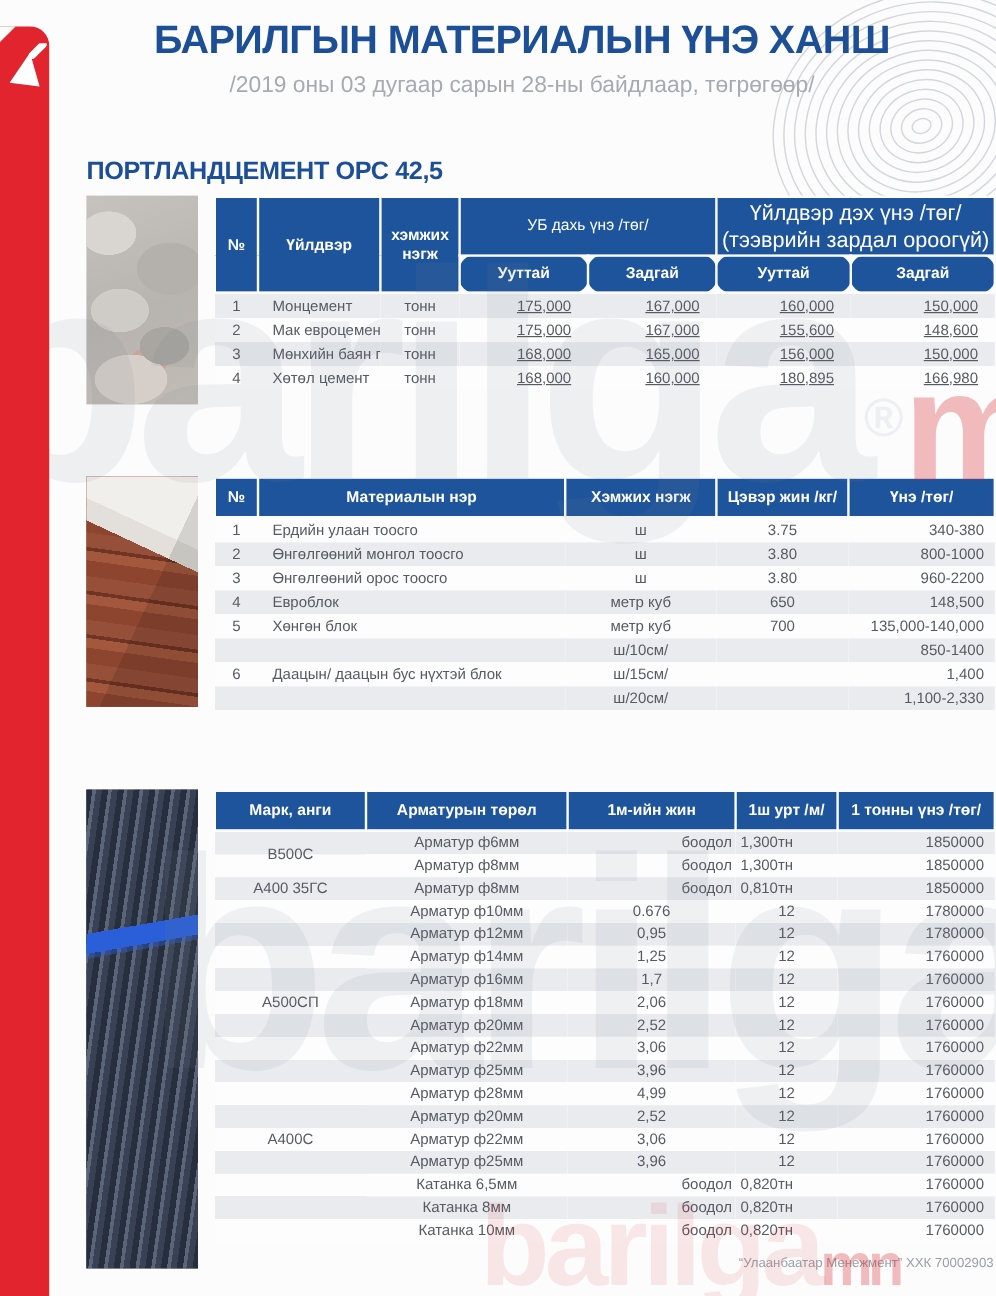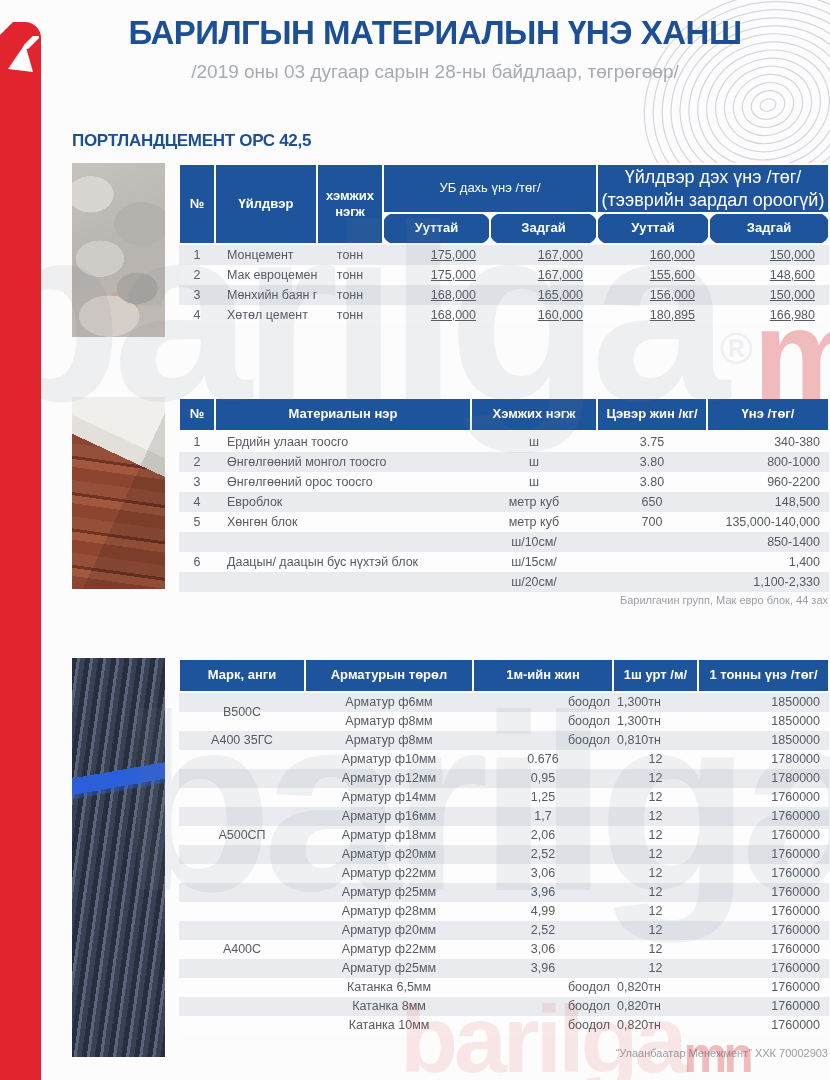--- a/index.html
+++ b/index.html
@@ -32,21 +32,21 @@
   
   .wm { position:absolute; font-weight:bold; white-space:nowrap; z-index:3;
         pointer-events:none; color:rgba(120,126,140,.10); letter-spacing:-10px; }
   .wm .mn { color:rgba(216,38,44,.30); font-size:.52em; letter-spacing:-4px; }
   .wm .reg { font-size:.18em; vertical-align:70%; letter-spacing:0; }
   .wm1 { left:-30px; top:170px; font-size:250px; }
   .wm2 { left:120px; top:660px; font-size:250px; }
   .wm3 { left:400px; top:985px; font-size:95px; color:rgba(216,38,44,.10); letter-spacing:-4px; }
 
   
-  .sec-title { position:absolute; left:72px; font-size:17px; font-weight:bold;
+  .sec-title { position:absolute; left:72px; font-size:21px; font-weight:bold;
                color:#1d4f96; z-index:2; letter-spacing:-.3px; }
   .photo { position:absolute; left:72px; width:93px; z-index:2; }
   .photo-cement { top:163px; height:174px;
     background:
       radial-gradient(38px 30px at 20% 18%, #d9d6d2 0 60%, transparent 61%),
       radial-gradient(46px 36px at 75% 35%, #b4b0ac 0 60%, transparent 61%),
       radial-gradient(40px 30px at 30% 55%, #cfccc8 0 60%, transparent 61%),
       radial-gradient(34px 26px at 70% 72%, #a9a5a1 0 60%, transparent 61%),
       radial-gradient(50px 34px at 40% 88%, #d6cfc9 0 60%, transparent 61%),
       radial-gradient(26px 20px at 55% 80%, #c9a69a 0 60%, transparent 61%),
@@ -274,21 +274,20 @@
         </tr>
       <tr>
           <td class="c"></td>
           <td class="l"></td>
           <td class="c">ш/20см/</td>
           <td class="c"></td>
           <td class="rp">1,100-2,330</td>
         </tr>
     </tbody>
   </table>
-  <div class="footnote fn2">Барилгачин групп, Мак евро блок, 44 зах</div>
 
   <div class="photo photo-rebar"></div>
 
   <table id="t3">
     <colgroup>
         <col style="width:126px">
         <col style="width:168px">
         <col style="width:140px">
         <col style="width:85px">
         <col style="width:131px">

